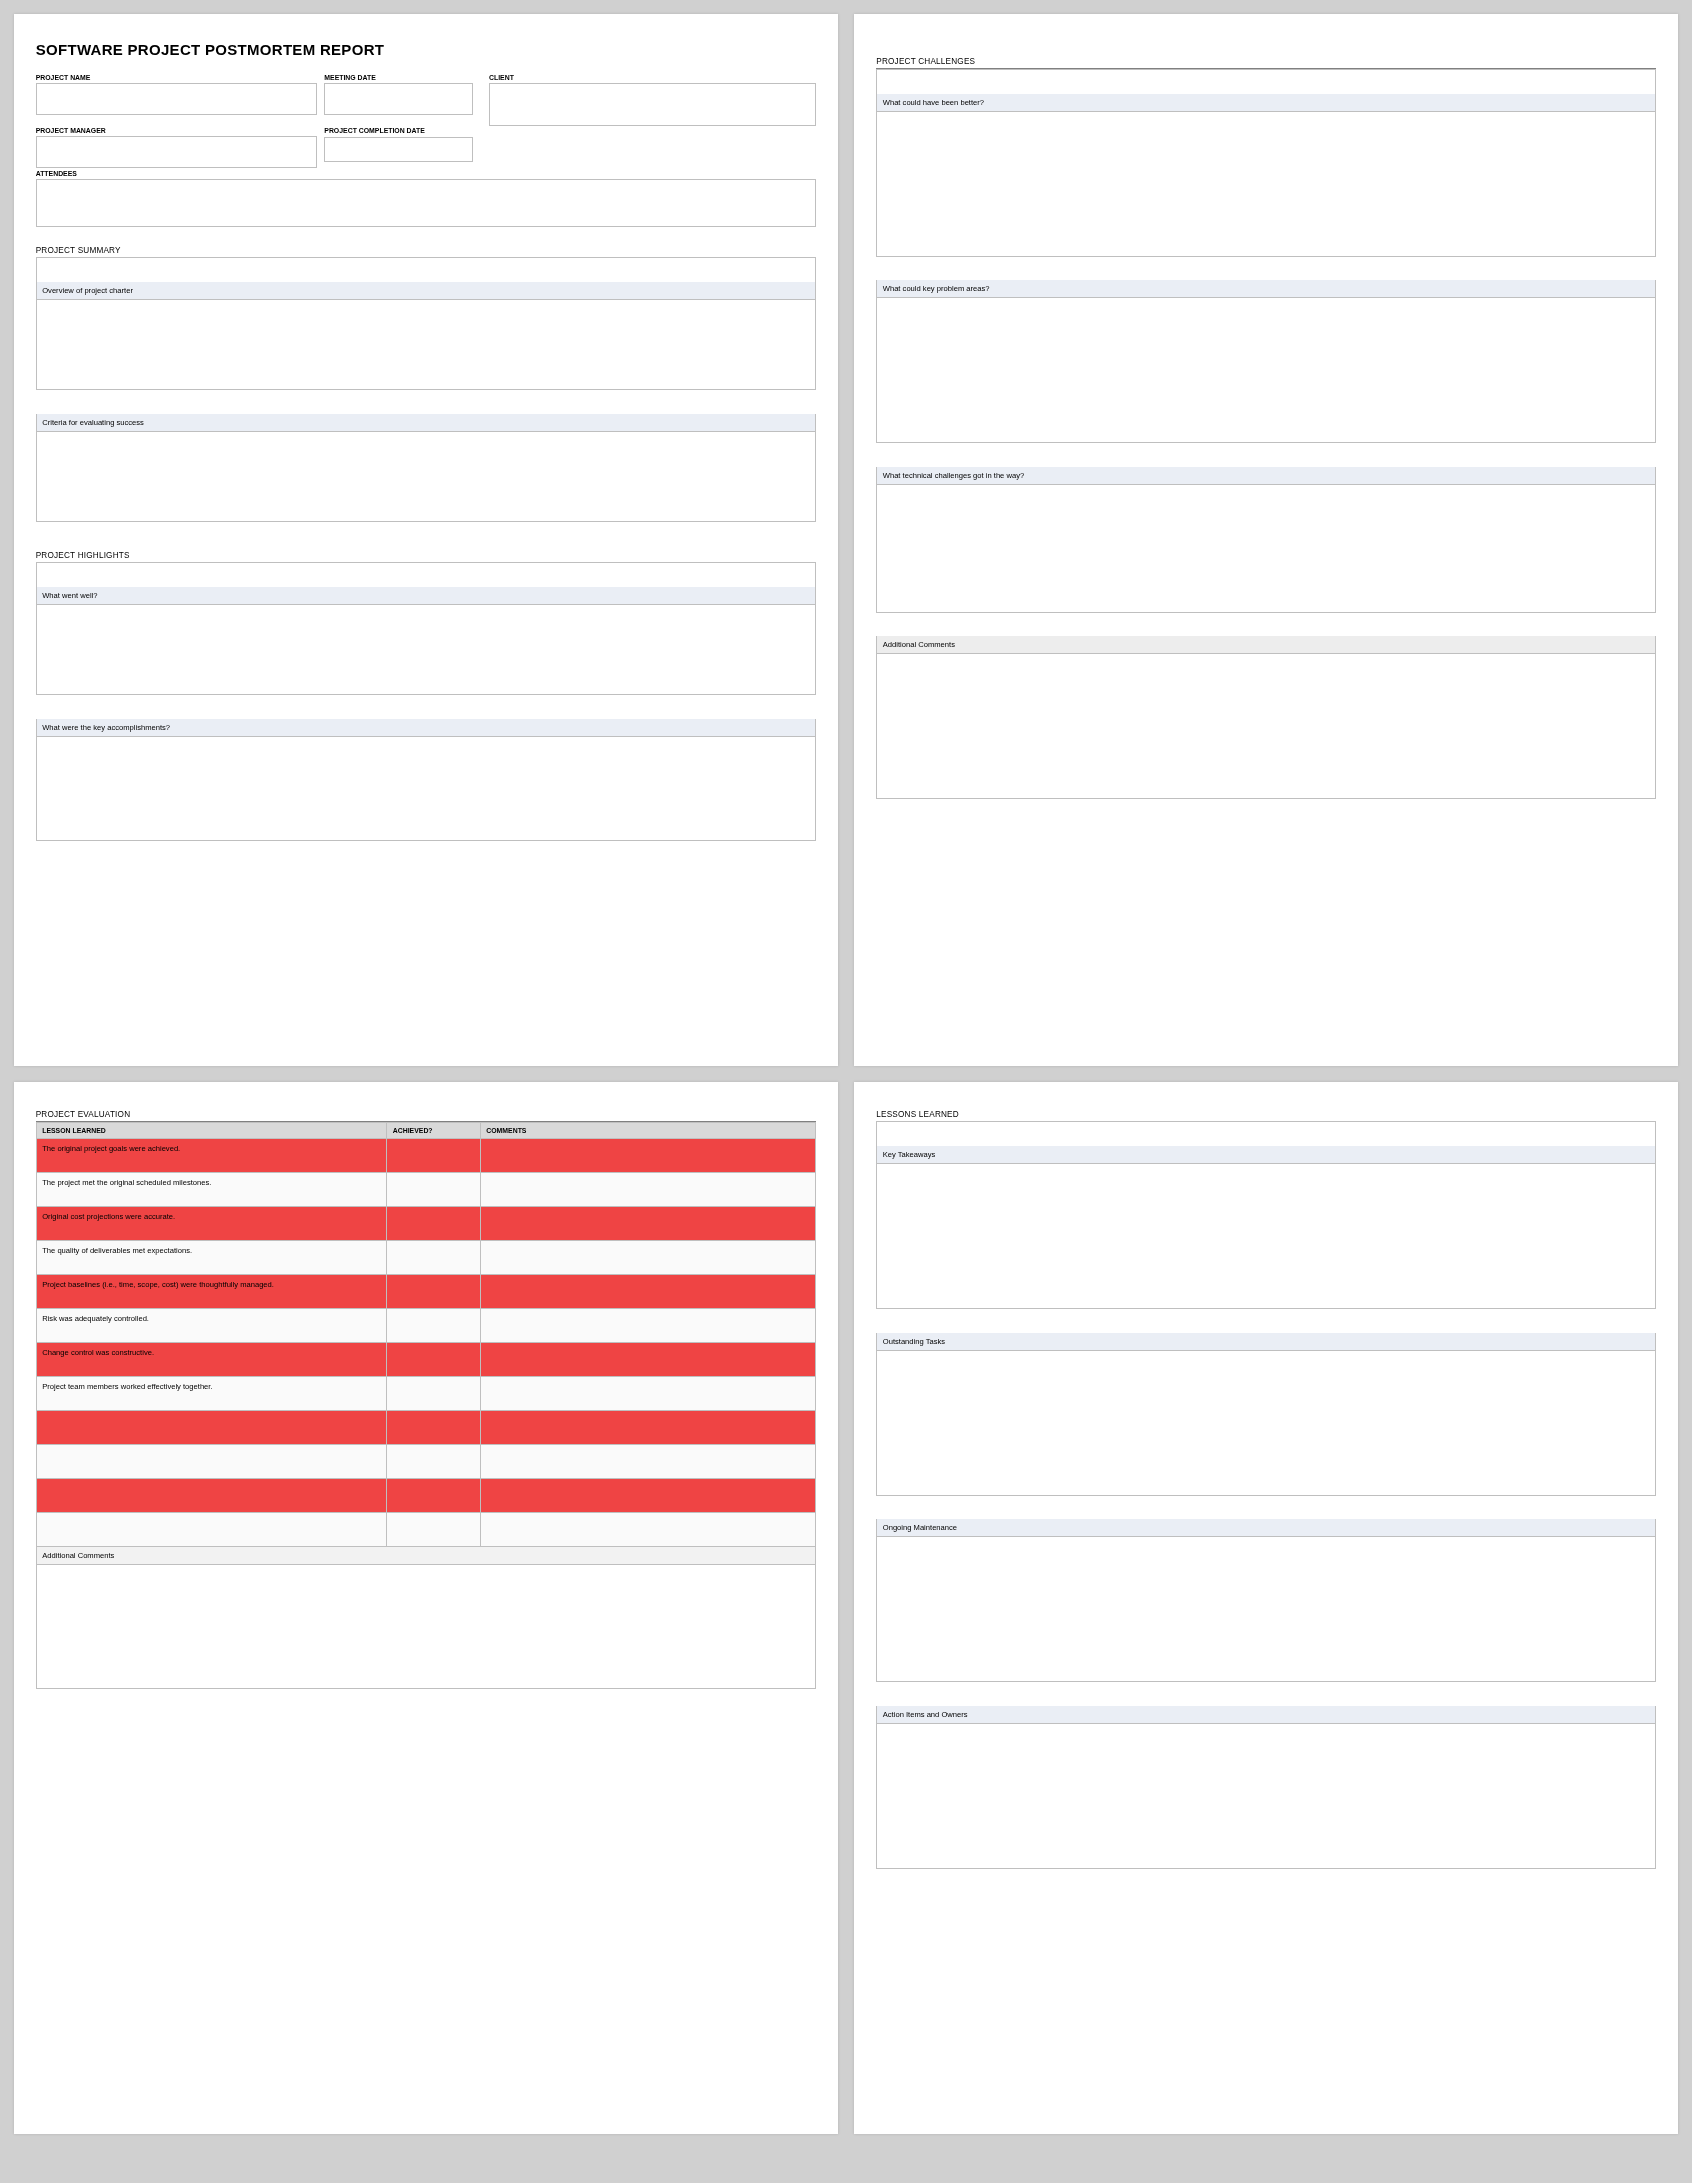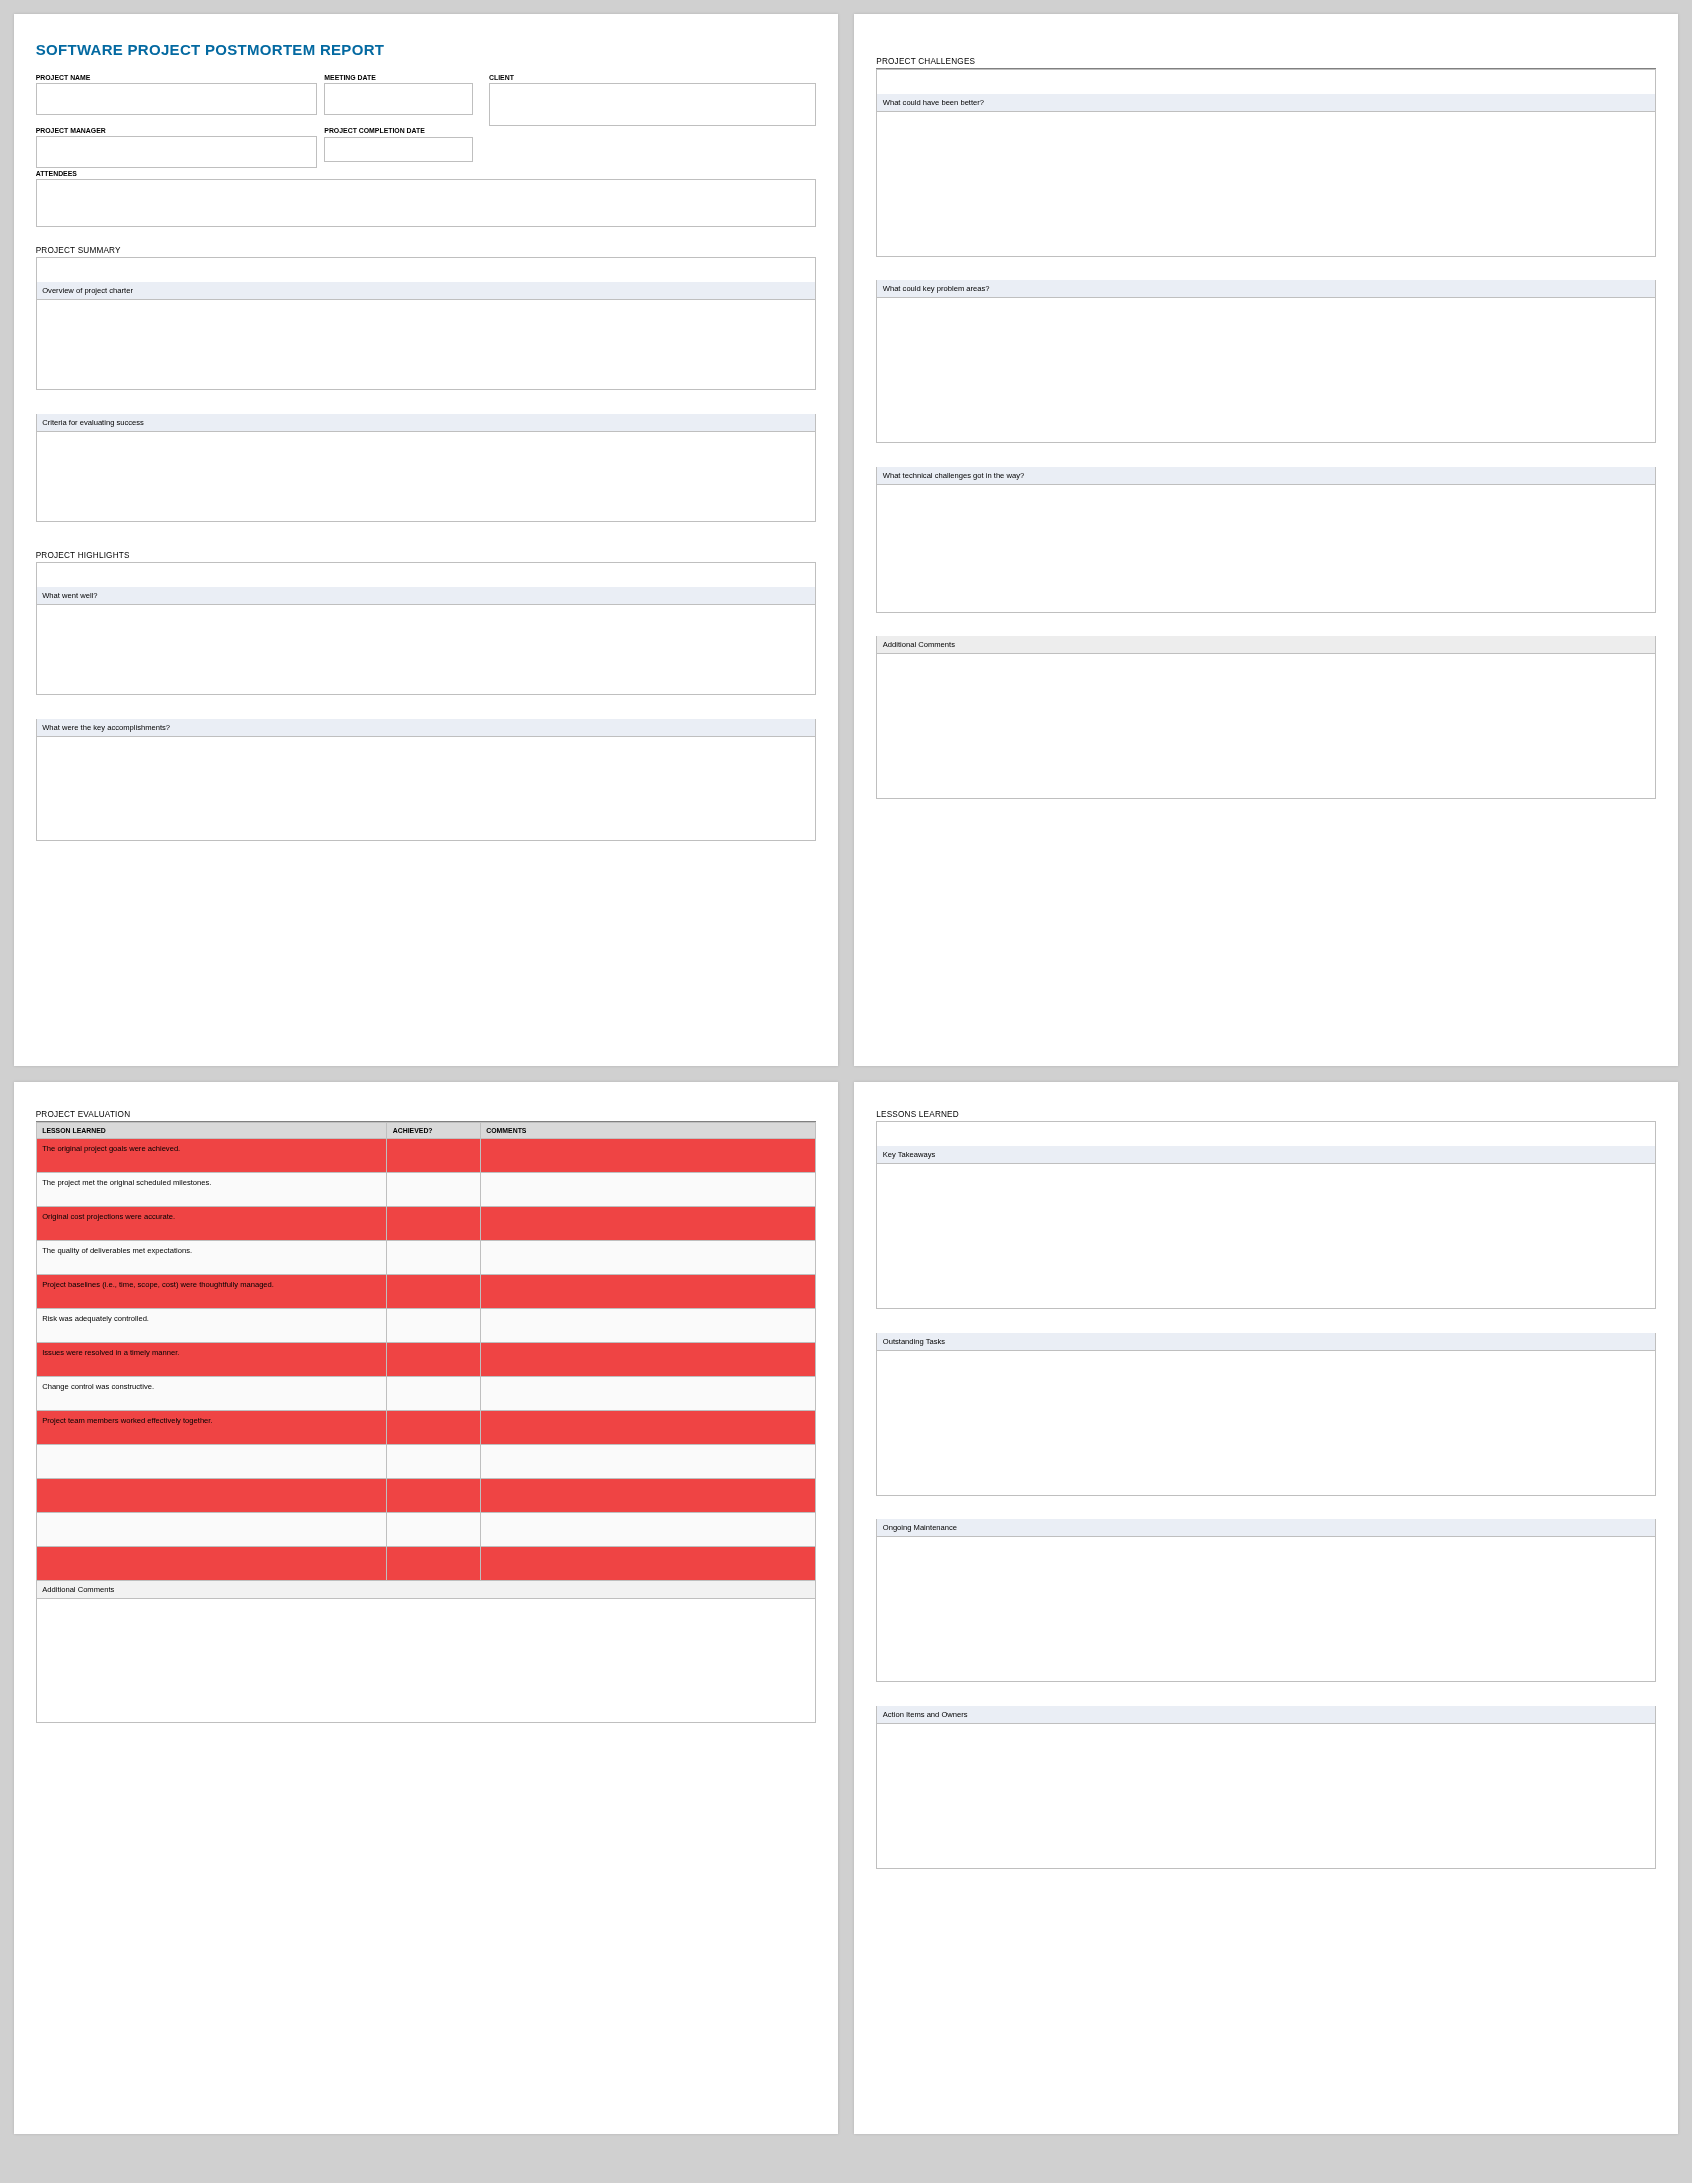--- a/index.html
+++ b/index.html
@@ -19,21 +19,21 @@
   }
   .page {
     background: #fff;
     padding: 27.5px 22px 27.5px 22px;
     min-height: 1052px;
     box-shadow: 0 0 2.7px rgba(0,0,0,0.15);
   }
   .title {
     font-size: 15px;
     font-weight: bold;
-    color: #0369a1;
+    color: #000000;
     letter-spacing: 0.3px;
     margin-bottom: 12.4px;
     line-height: 1.25;
   }
   .meta-grid {
     display: grid;
     grid-template-columns: 37% 19% 44%;
     gap: 0;
     margin-bottom: 0;
   }
@@ -250,25 +250,20 @@
             <td class="lesson">Project baselines (i.e., time, scope, cost) were thoughtfully managed.</td>
             <td class="ach"></td>
             <td class="com"></td>
           </tr>
           <tr>
             <td class="lesson">Risk was adequately controlled.</td>
             <td class="ach"></td>
             <td class="com"></td>
           </tr>
           <tr>
-            <td class="lesson">Issues were resolved in a timely manner.</td>
-            <td class="ach"></td>
-            <td class="com"></td>
-          </tr>
-          <tr>
             <td class="lesson">Change control was constructive.</td>
             <td class="ach"></td>
             <td class="com"></td>
           </tr>
           <tr>
             <td class="lesson">Project team members worked effectively together.</td>
             <td class="ach"></td>
             <td class="com"></td>
           </tr>
           <tr>

